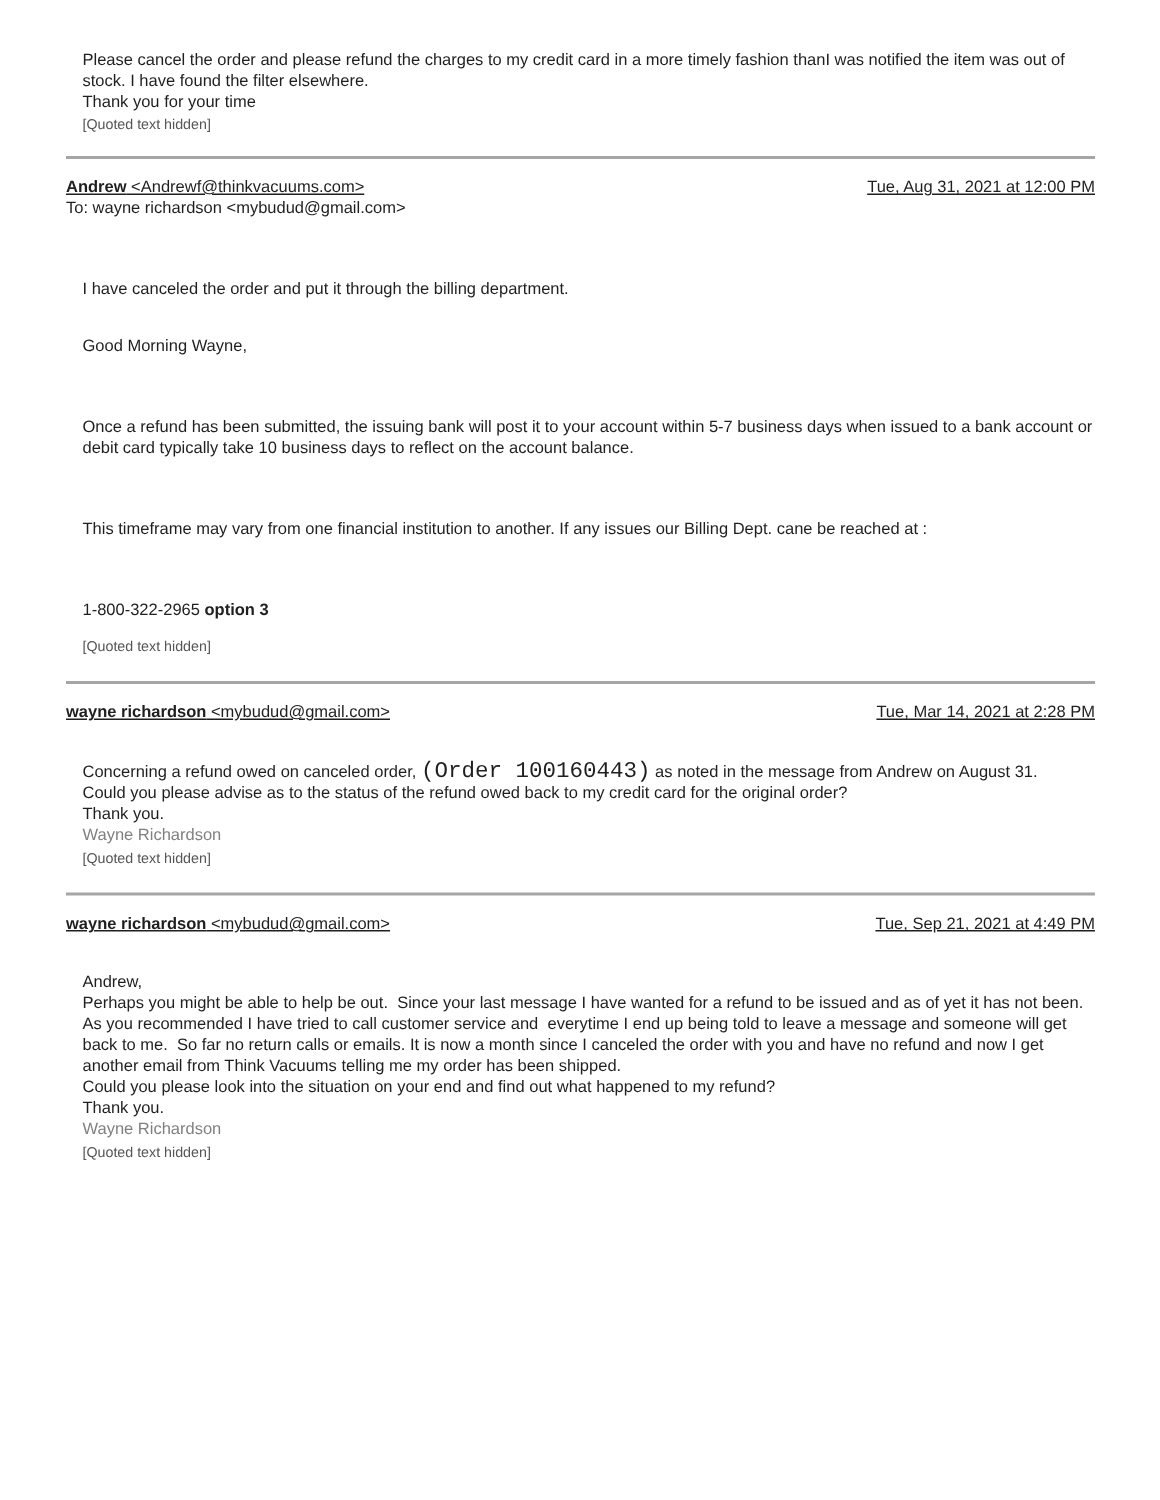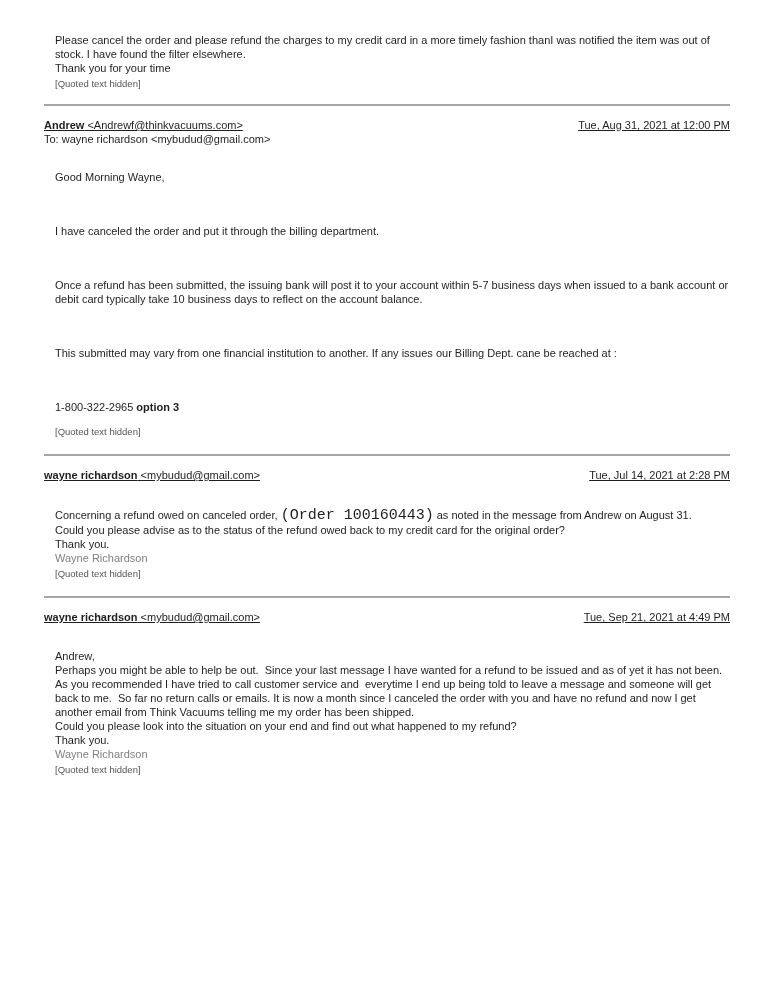--- a/index.html
+++ b/index.html
@@ -77,34 +77,34 @@
   </section>
 
   <hr class="sep">
 
   <section>
     <div class="msg-header">
       <div><span class="sender-name">Andrew</span><span class="sender-email"> &lt;Andrewf@thinkvacuums.com&gt;</span></div>
       <div class="msg-date">Tue, Aug 31, 2021 at 12:00 PM</div>
     </div>
     <div class="to-line">To: wayne richardson &lt;mybudud@gmail.com&gt;</div>
+    <p class="para gap-big">I have canceled the order and put it through the billing department.</p>
     <p class="para gap-first">Good Morning Wayne,</p>
-    <p class="para gap-big">I have canceled the order and put it through the billing department.</p>
     <p class="para gap-big">Once a refund has been submitted, the issuing bank will post it to your account within 5-7 business days when issued to a bank account or debit card typically take 10 business days to reflect on the account balance.</p>
-    <p class="para gap-big">This submitted may vary from one financial institution to another. If any issues our Billing Dept. cane be reached at :</p>
+    <p class="para gap-big">This timeframe may vary from one financial institution to another. If any issues our Billing Dept. cane be reached at :</p>
     <p class="para gap-big"><span>1-800-322-2965 </span><span class="bold">option 3</span></p>
     <div class="quoted after-phone">[Quoted text hidden]</div>
   </section>
 
   <hr class="sep sep2">
 
   <section>
     <div class="msg-header">
       <div><span class="sender-name">wayne richardson</span><span class="sender-email"> &lt;mybudud@gmail.com&gt;</span></div>
-      <div class="msg-date">Tue, Jul 14, 2021 at 2:28 PM</div>
+      <div class="msg-date">Tue, Mar 14, 2021 at 2:28 PM</div>
     </div>
     <div class="msg-body body-first-m3"><span>Concerning a refund owed on canceled order, </span><span class="order-ref">(Order 100160443)</span><span> as noted in the message from Andrew on August 31.
 Could you please advise as to the status of the refund owed back to my credit card for the original order?
 Thank you.</span></div>
     <div class="signature">Wayne Richardson</div>
     <div class="quoted">[Quoted text hidden]</div>
   </section>
 
   <hr class="sep sep2">
 

